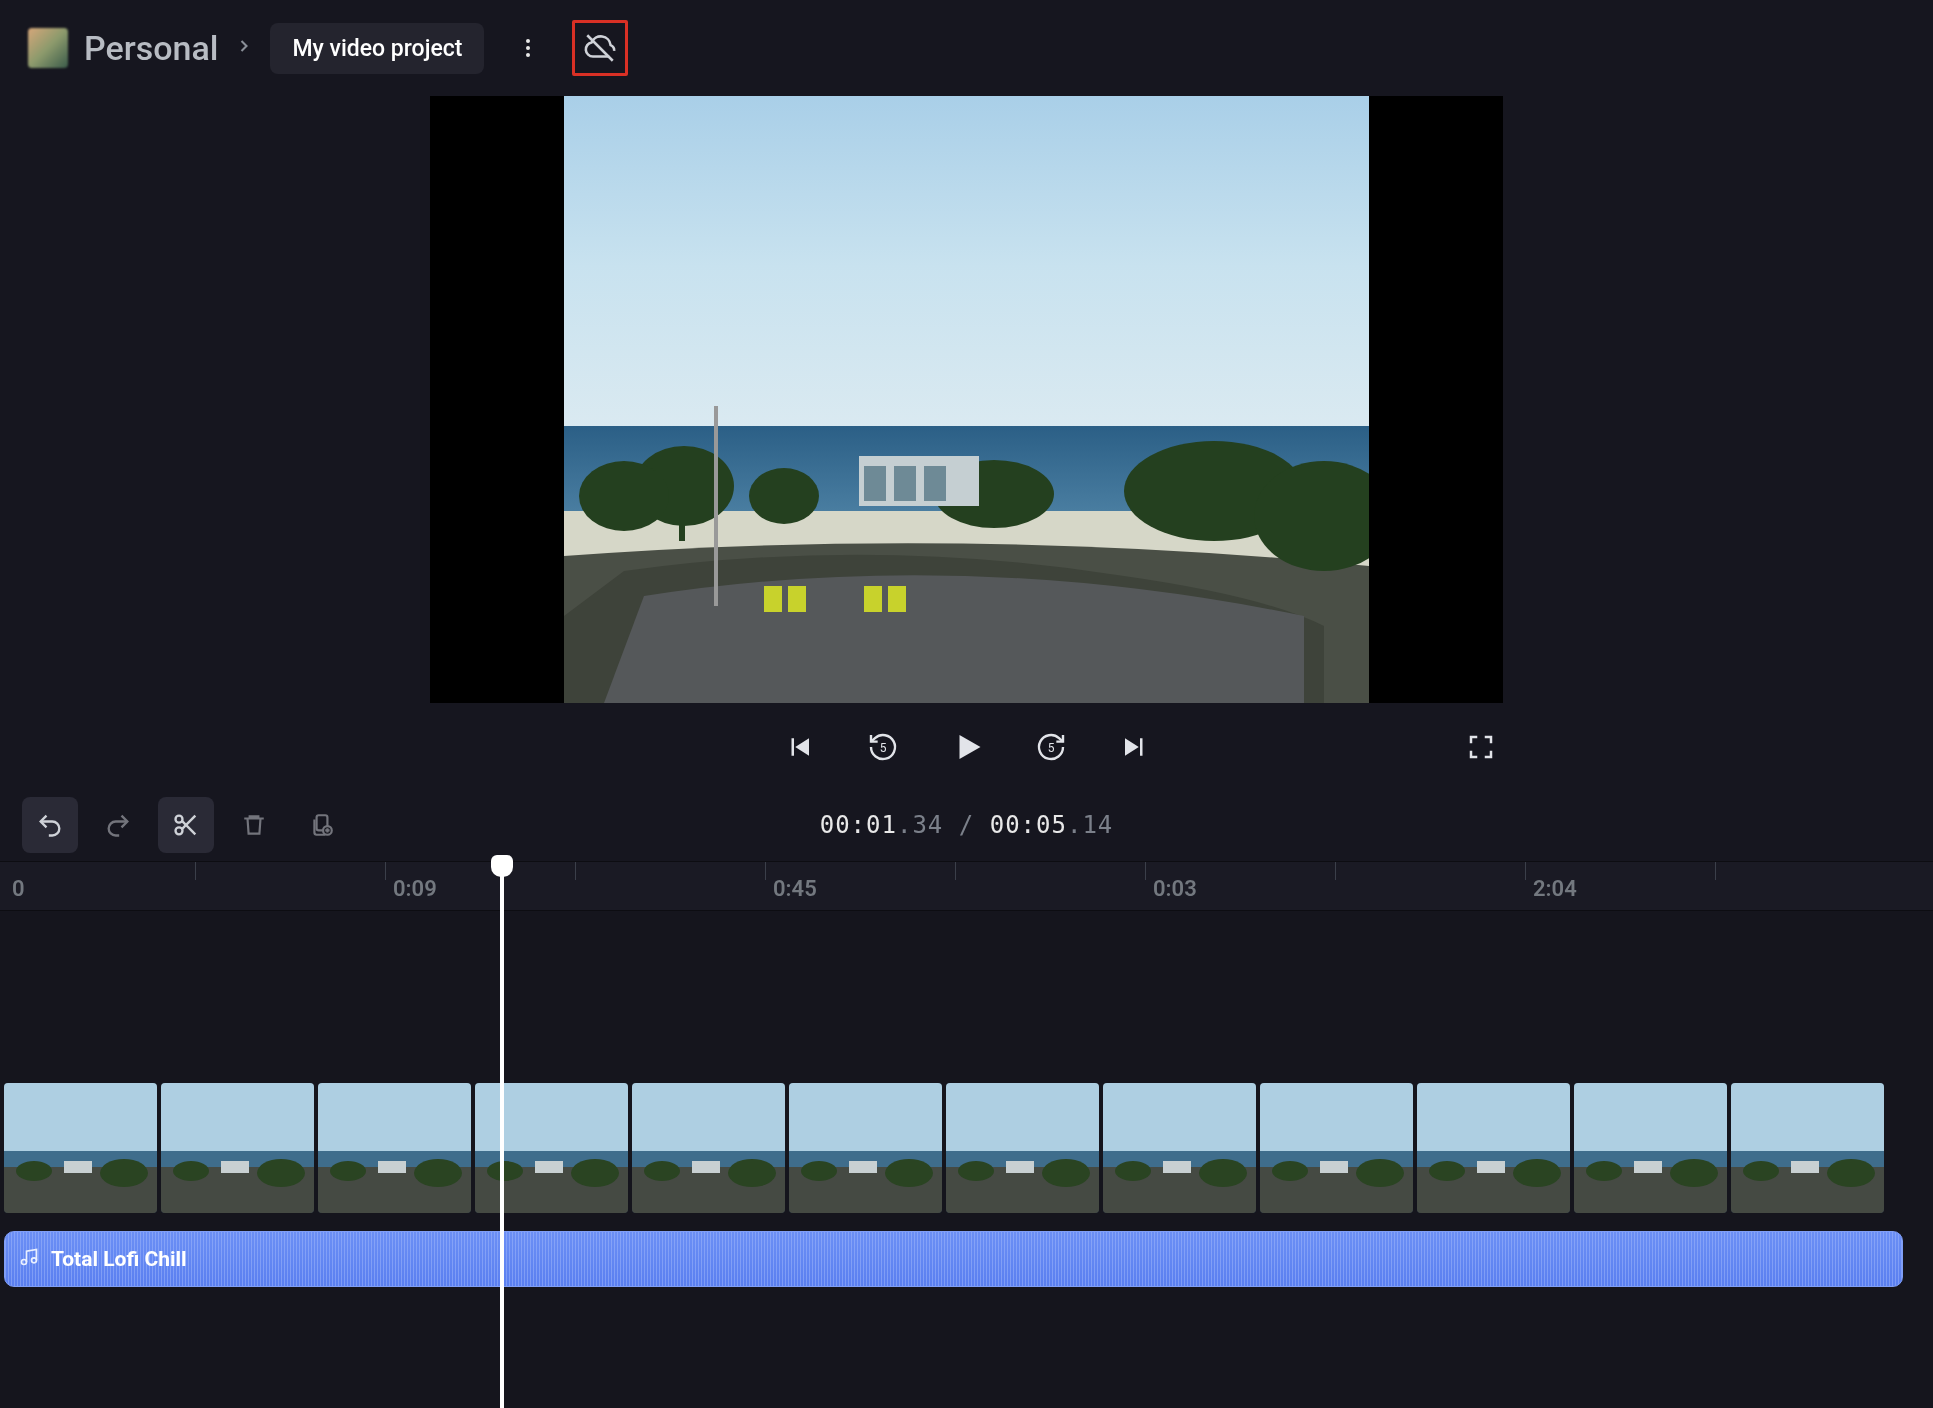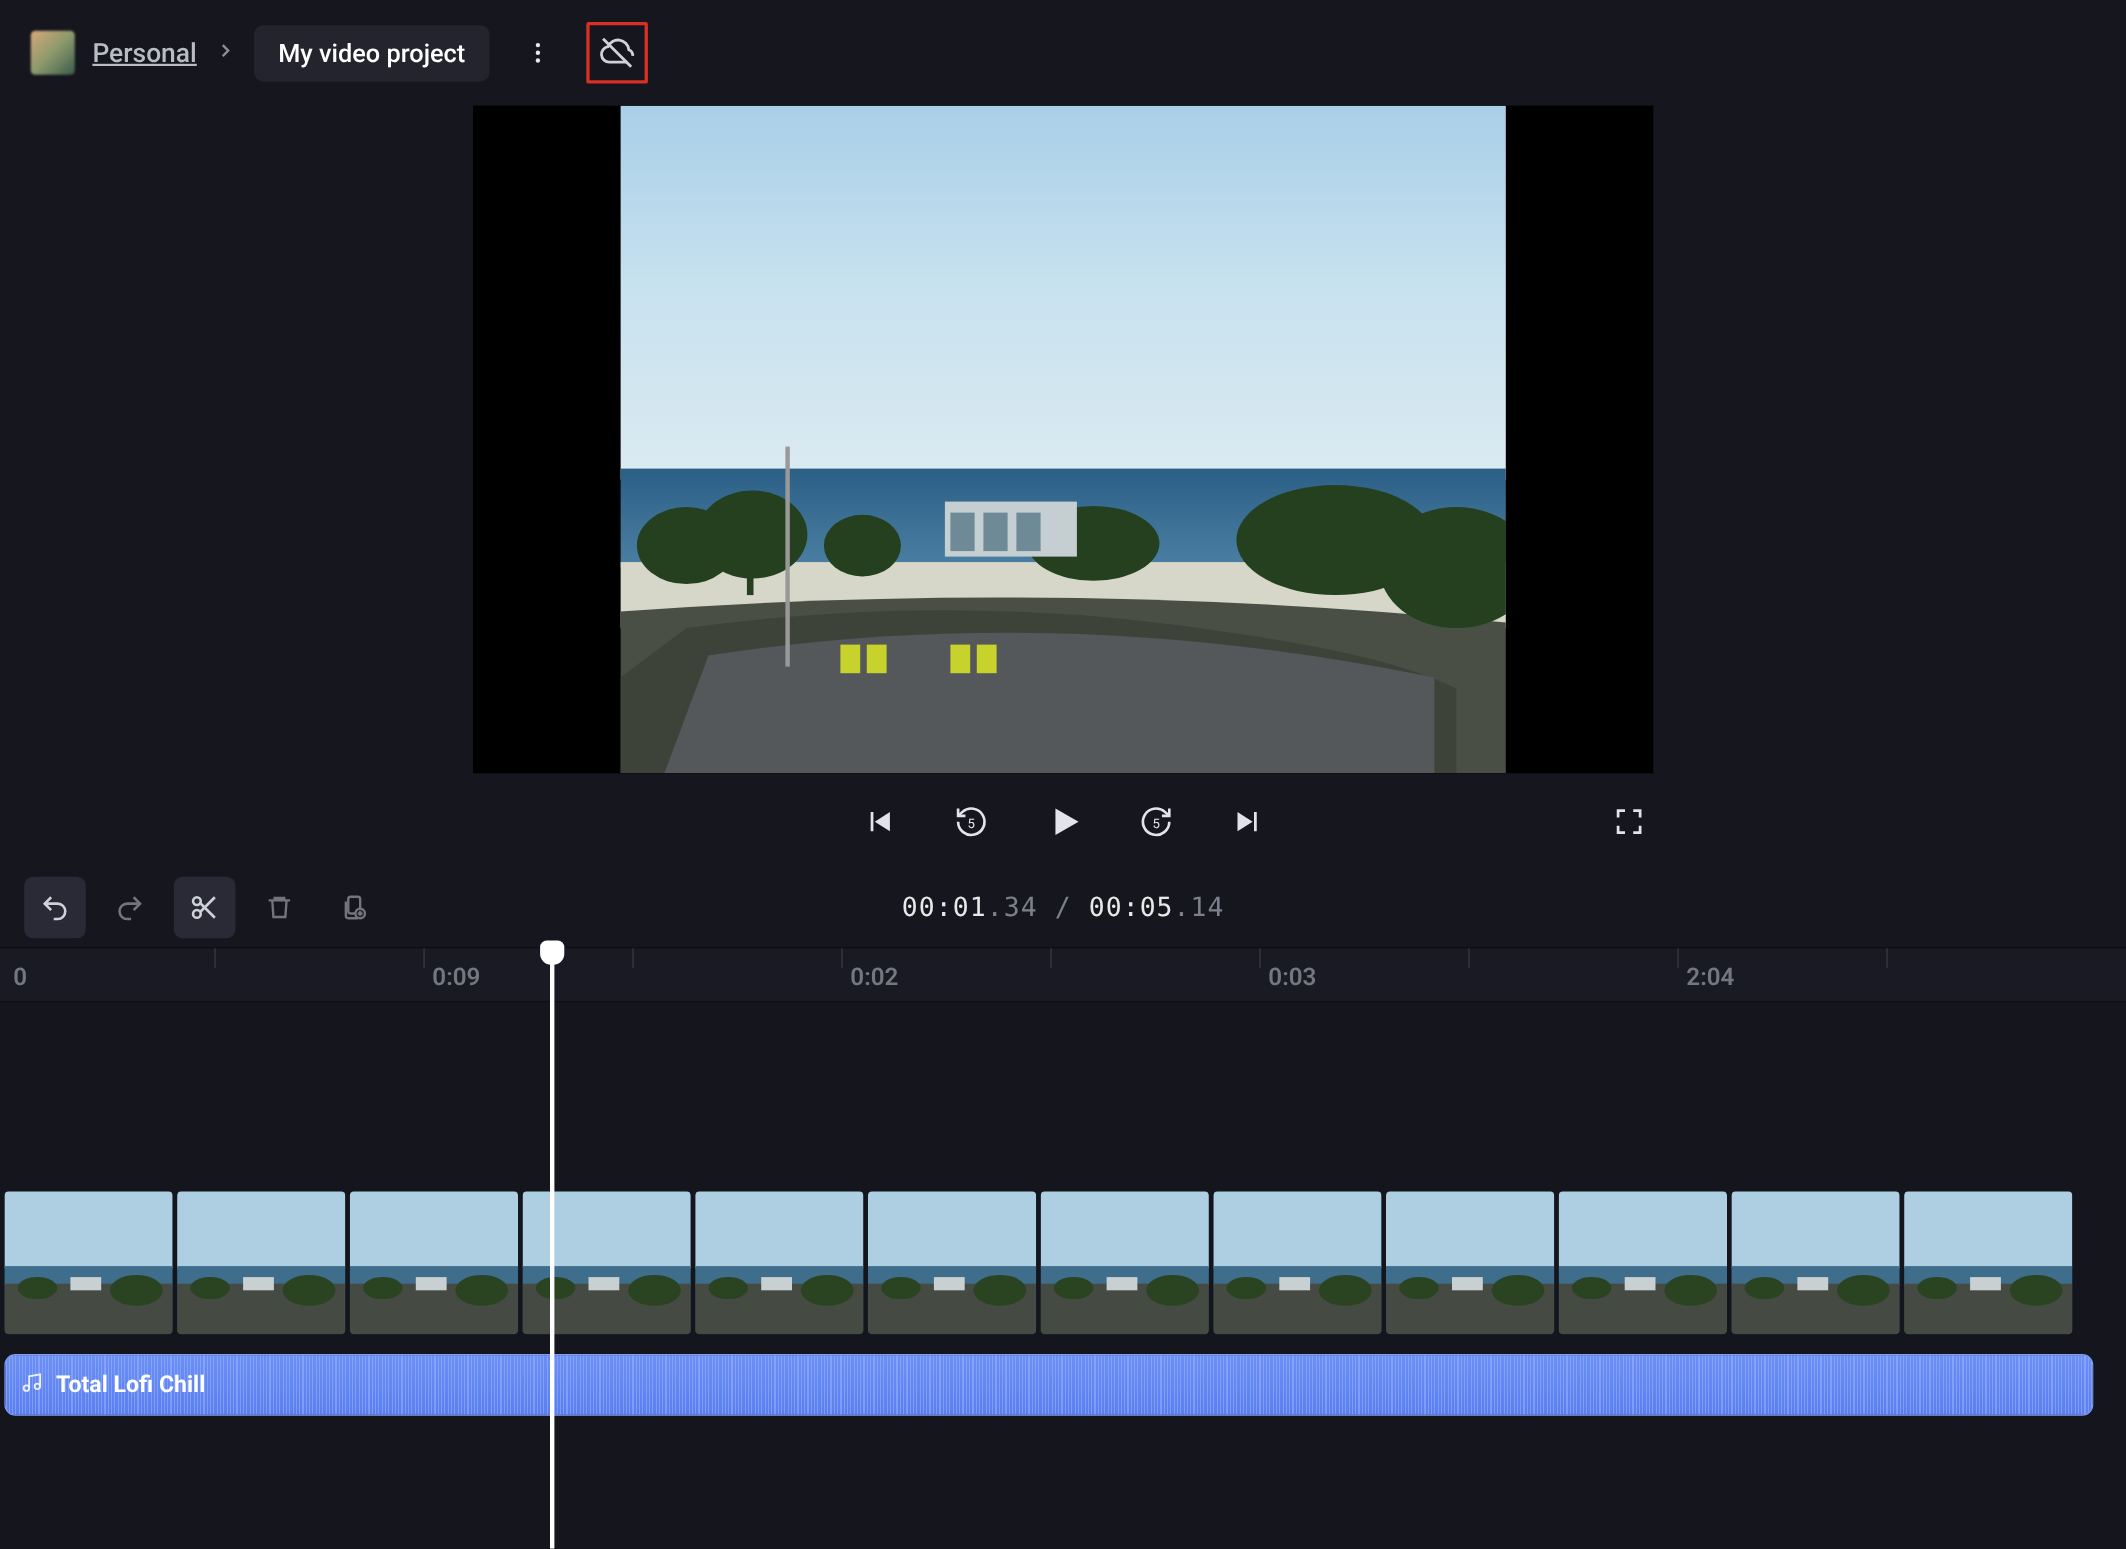--- a/index.html
+++ b/index.html
@@ -17,21 +17,21 @@
     display: flex; align-items: center;
     padding: 18px 28px;
     gap: 16px;
     height: 96px;
   }
   .avatar {
     width: 40px; height: 40px; border-radius: 4px;
     background: linear-gradient(135deg,#d6a77a 0%, #8c9a6c 50%, #3b5b4a 100%);
     filter: blur(1px);
   }
-  .crumb-text { color: #b8bcc3; font-size: 24px; font-weight: 500; text-decoration: underline; }
+  .crumb-text { color: #b8bcc3; font-size: 34px; font-weight: 500; }
   .chevron { color: #8a8f98; }
   .project-title-wrap {
     display: flex; align-items: center;
     background: #24242e; border-radius: 8px;
     padding: 12px 22px;
   }
   .project-title {
     color: #fff; font-size: 23px; font-weight: 500;
   }
   .hdr-btn {
@@ -334,21 +334,21 @@
   </div>
 
   <div class="timeline-zone">
     <div class="ruler">
       <span class="ruler-zero">0</span>
       <div id="ruler-ticks"></div>
     <div class="ruler-tick" style="left: 385px;">
           <span class="ruler-label">0:09</span>
         </div>
         <div class="ruler-tick" style="left: 765px;">
-          <span class="ruler-label">0:02</span>
+          <span class="ruler-label">0:45</span>
         </div>
         <div class="ruler-tick" style="left: 1145px;">
           <span class="ruler-label">0:03</span>
         </div>
         <div class="ruler-tick" style="left: 1525px;">
           <span class="ruler-label">2:04</span>
         </div>
         <div class="ruler-tick" style="left: 195px;"></div>
         <div class="ruler-tick" style="left: 575px;"></div>
         <div class="ruler-tick" style="left: 955px;"></div>

